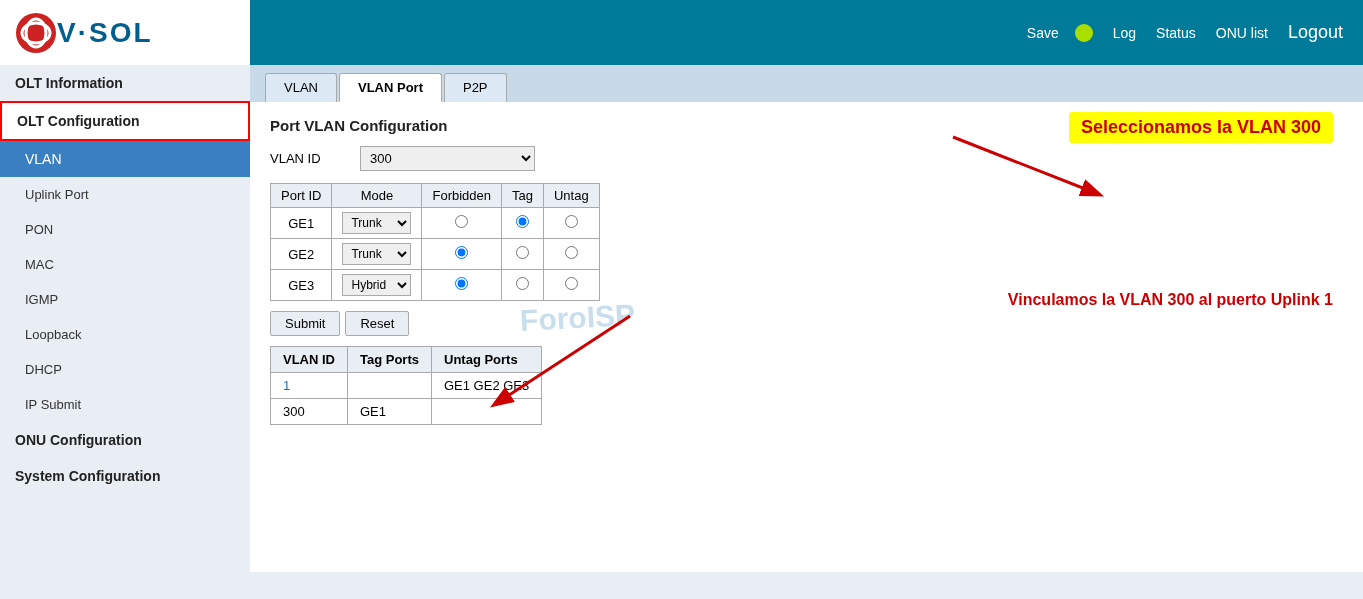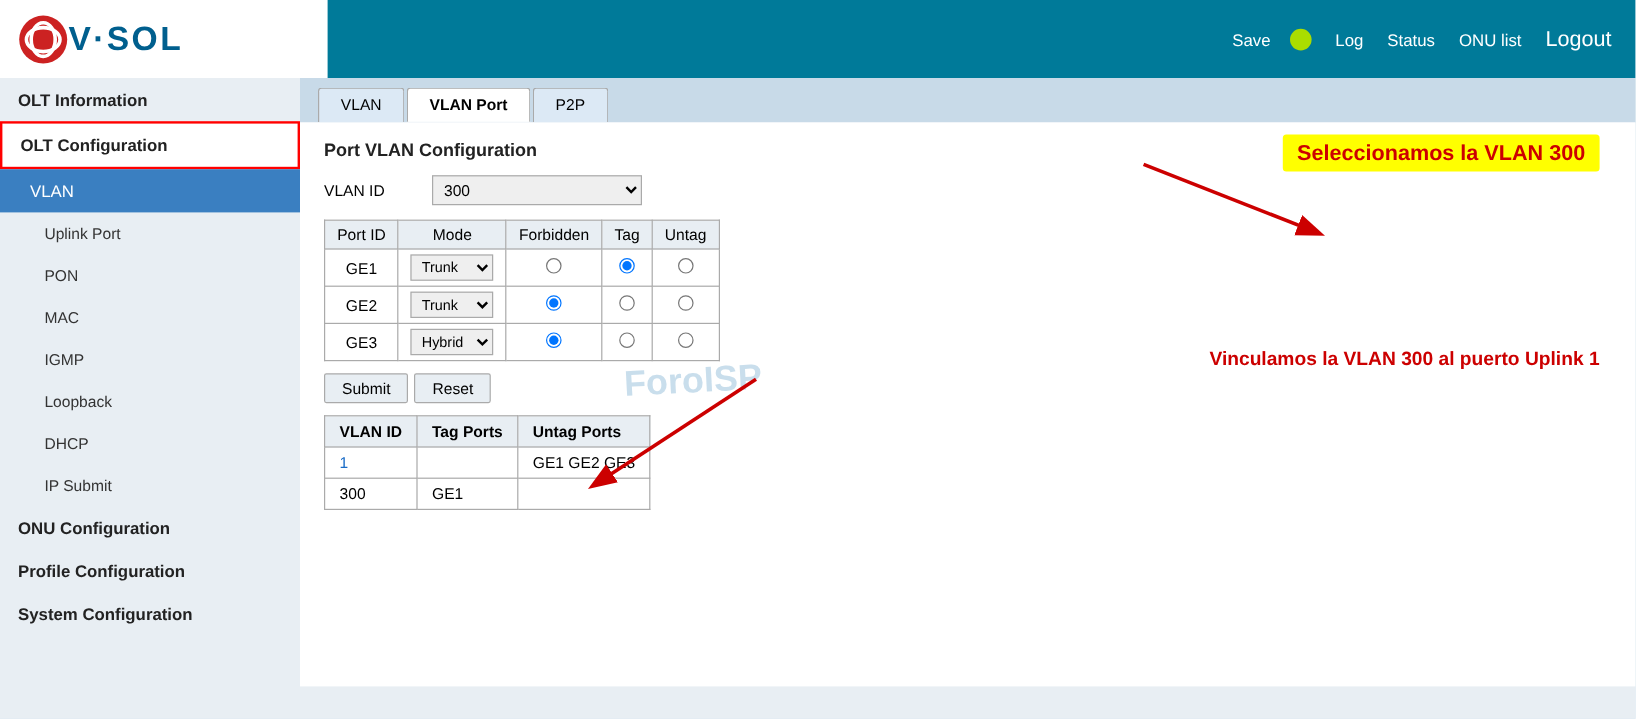--- a/index.html
+++ b/index.html
@@ -1,38 +1,38 @@
 <!DOCTYPE html>
 <html><head>
   <meta charset="utf-8">
   <style>
     * { margin: 0; padding: 0; box-sizing: border-box; }
     body { font-family: Arial, sans-serif; font-size: 13px; background: #d6e4f0; width: 1363px; min-height: 599px; }
 
     
     .header { display: flex; align-items: center; background: #fff; height: 65px; }
-    .logo-area { width: 273px; background: #fff; display: flex; align-items: center; padding: 0 15px; height: 100%; }
+    .logo-area { width: 250px; background: #fff; display: flex; align-items: center; padding: 0 15px; height: 100%; }
     .logo-text { font-size: 28px; font-weight: bold; color: #005f8e; letter-spacing: 2px; display: flex; align-items: center; gap: 8px; }
     .logo-icon { width: 42px; height: 42px; }
     .nav-bar { flex: 1; background: #007a99; height: 100%; display: flex; align-items: center; justify-content: flex-end; padding: 0 20px; gap: 20px; }
     .nav-status { display: flex; align-items: center; gap: 16px; }
     .save-btn { color: #fff; font-size: 14px; cursor: pointer; background: none; border: none; }
     .status-dot { width: 18px; height: 18px; background: #aadd00; border-radius: 50%; display: inline-block; }
     .nav-link { color: #fff; font-size: 14px; cursor: pointer; text-decoration: none; }
     .logout-link { color: #fff; font-size: 18px; cursor: pointer; }
 
     
     .layout { display: flex; min-height: 534px; }
 
     
     .sidebar { width: 250px; background: #e8eef3; flex-shrink: 0; }
     .sidebar-item { padding: 10px 15px; cursor: pointer; font-size: 14px; color: #222; }
     .sidebar-item.active-parent { border: 2px solid red; background: #fff; font-weight: bold; }
     .sidebar-item.active-child { background: #3a7fc1; color: #fff; padding-left: 25px; }
-    .sidebar-item.child { padding-left: 37px; color: #333; font-size: 13px; }
+    .sidebar-item.child { padding-left: 25px; color: #333; font-size: 13px; }
     .sidebar-item.section-header { font-weight: bold; font-size: 14px; }
 
     
     .main { flex: 1; background: #e8eef3; padding: 0; }
 
     
     .tab-bar { display: flex; background: #c8dae8; padding: 8px 15px 0; gap: 2px; }
     .tab { padding: 6px 18px; cursor: pointer; font-size: 13px; border: 1px solid #aaa; background: #dce9f5; border-bottom: none; border-radius: 3px 3px 0 0; }
     .tab.active { background: #fff; border-bottom: 1px solid #fff; font-weight: bold; }
 
@@ -100,21 +100,20 @@
     <div class="sidebar-item active-parent">OLT Configuration</div>
     <div class="sidebar-item active-child">VLAN</div>
     <div class="sidebar-item child">Uplink Port</div>
     <div class="sidebar-item child">PON</div>
     <div class="sidebar-item child">MAC</div>
     <div class="sidebar-item child">IGMP</div>
     <div class="sidebar-item child">Loopback</div>
     <div class="sidebar-item child">DHCP</div>
     <div class="sidebar-item child">IP Submit</div>
     <div class="sidebar-item section-header">ONU Configuration</div>
-    <div class="sidebar-item section-header">Profile Configuration</div>
     <div class="sidebar-item section-header">System Configuration</div>
   </div>
 
   <div class="main">
 
     <div class="tab-bar">
       <div class="tab">VLAN</div>
       <div class="tab active">VLAN Port</div>
       <div class="tab">P2P</div>
     </div>

